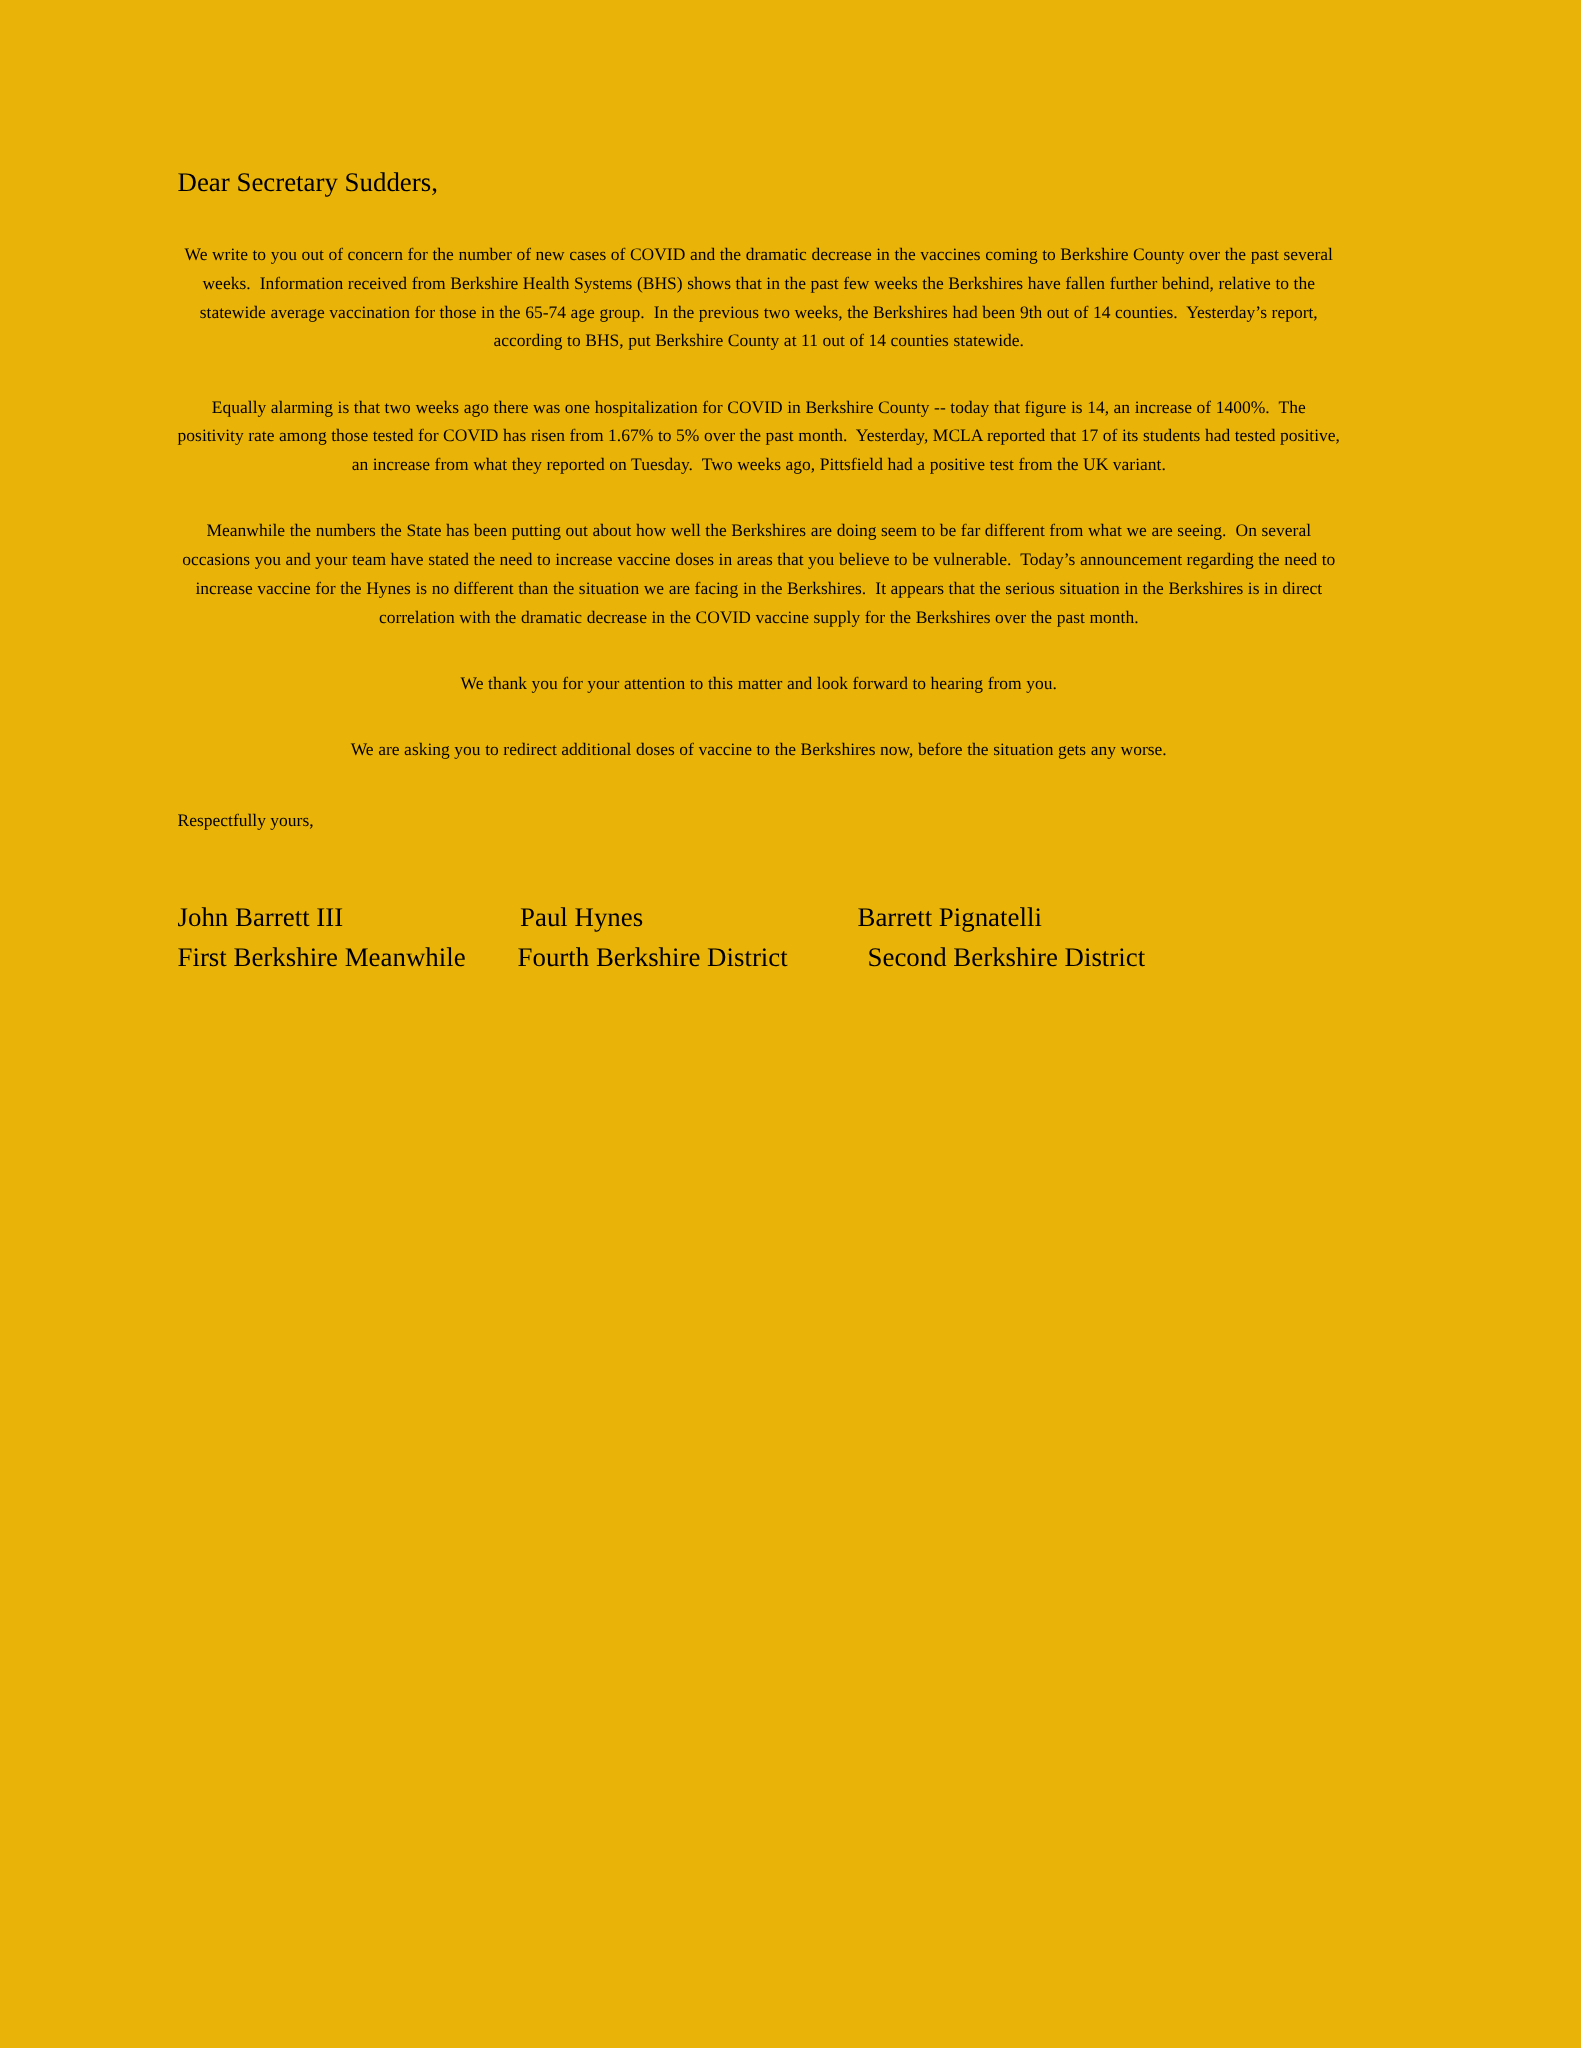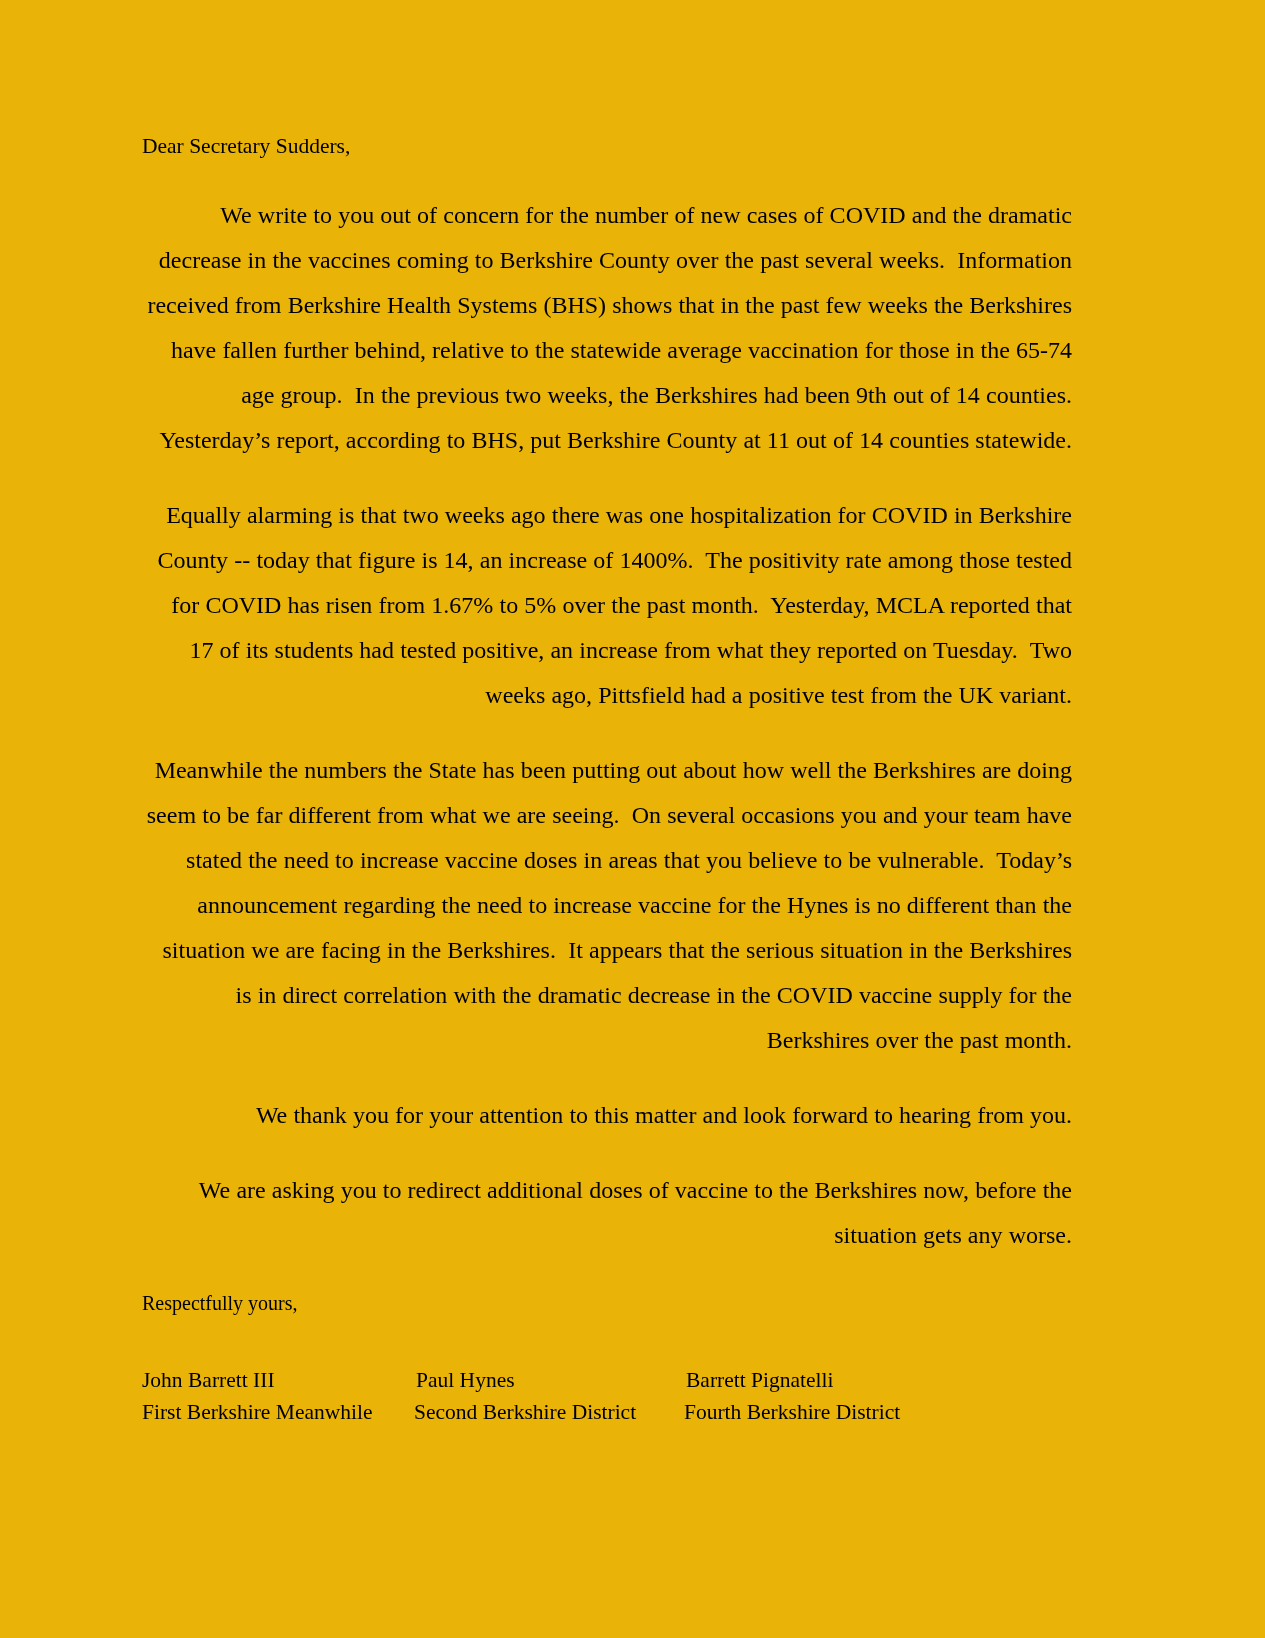--- a/index.html
+++ b/index.html
@@ -28,29 +28,29 @@
     width: 930px;
   }
   .salutation {
     font-size: 21.5px;
     line-height: 31.5px;
     margin: 0 0 30px 0;
     text-align: left;
     white-space: pre-wrap;
   }
   .para {
-    font-size: 24px;
-    line-height: 45px;
+    font-size: 14px;
+    line-height: 23px;
     margin: 0 0 30px 0;
-    text-align: right;
+    text-align: center;
     white-space: pre-wrap;
     word-spacing: 0.15px;
   }
   .closing {
-    font-size: 20px;
+    font-size: 14px;
     line-height: 31.5px;
     margin: 0 0 30px 0;
   }
   .sig-block {
     margin-top: 46px;
     width: 100%;
   }
   .sig-row {
     display: flex;
     flex-direction: row;
@@ -101,23 +101,23 @@
           <span class="sig-name">Paul Hynes</span>
         </div>
         <div class="sig-col c2">
           <span class="sig-name">Barrett Pignatelli</span>
         </div>
       </div>
       <div class="sig-row">
         <div class="sig-col c0">
           <span class="sig-district">First Berkshire Meanwhile</span>
         </div>
+        <div class="sig-col c2">
+          <span class="sig-district">Fourth Berkshire District</span>
+        </div>
         <div class="sig-col c1">
           <span class="sig-district">Second Berkshire District</span>
-        </div>
-        <div class="sig-col c2">
-          <span class="sig-district">Fourth Berkshire District</span>
         </div>
       </div>
     </div>
 
   </div>
 </div>
 
 </body></html>

